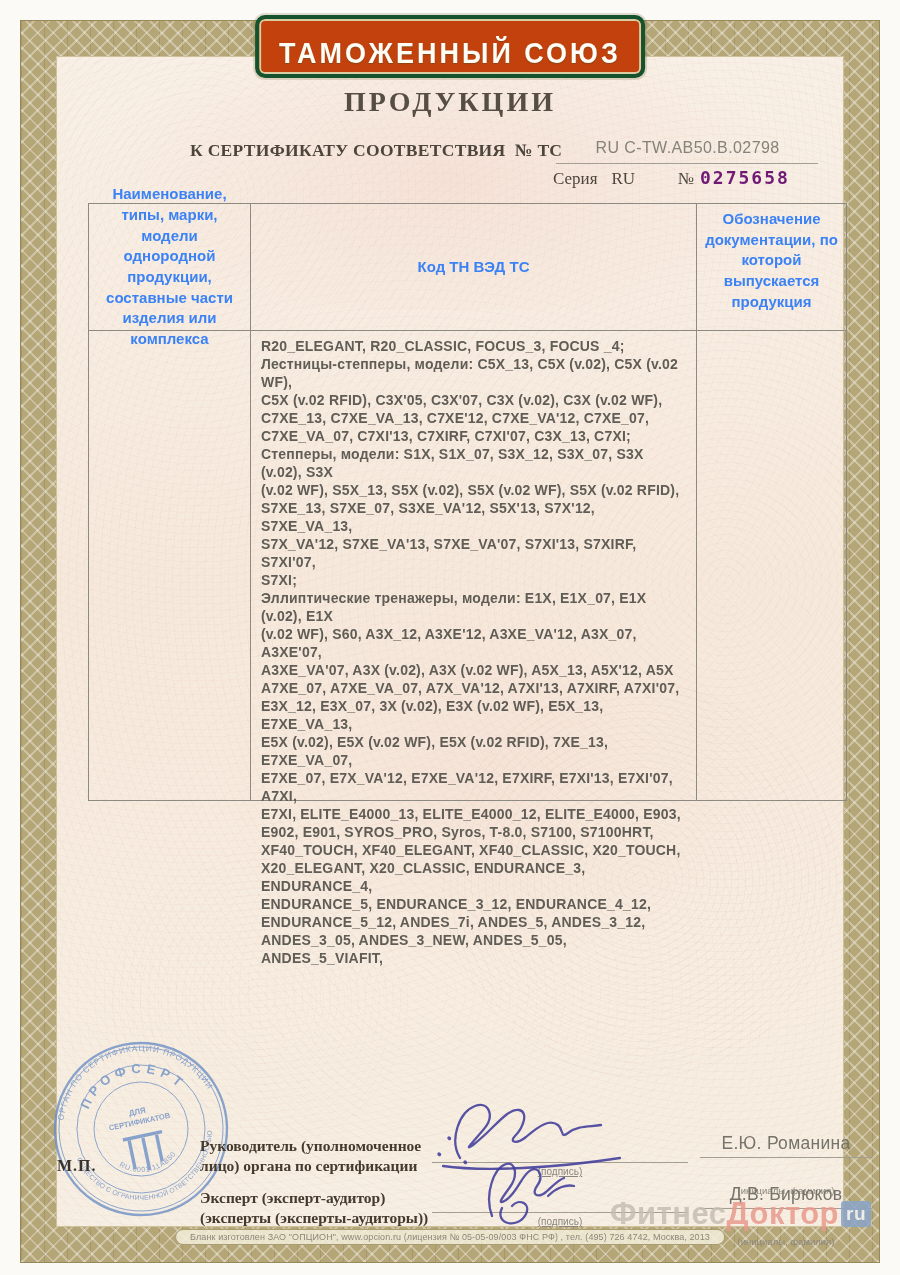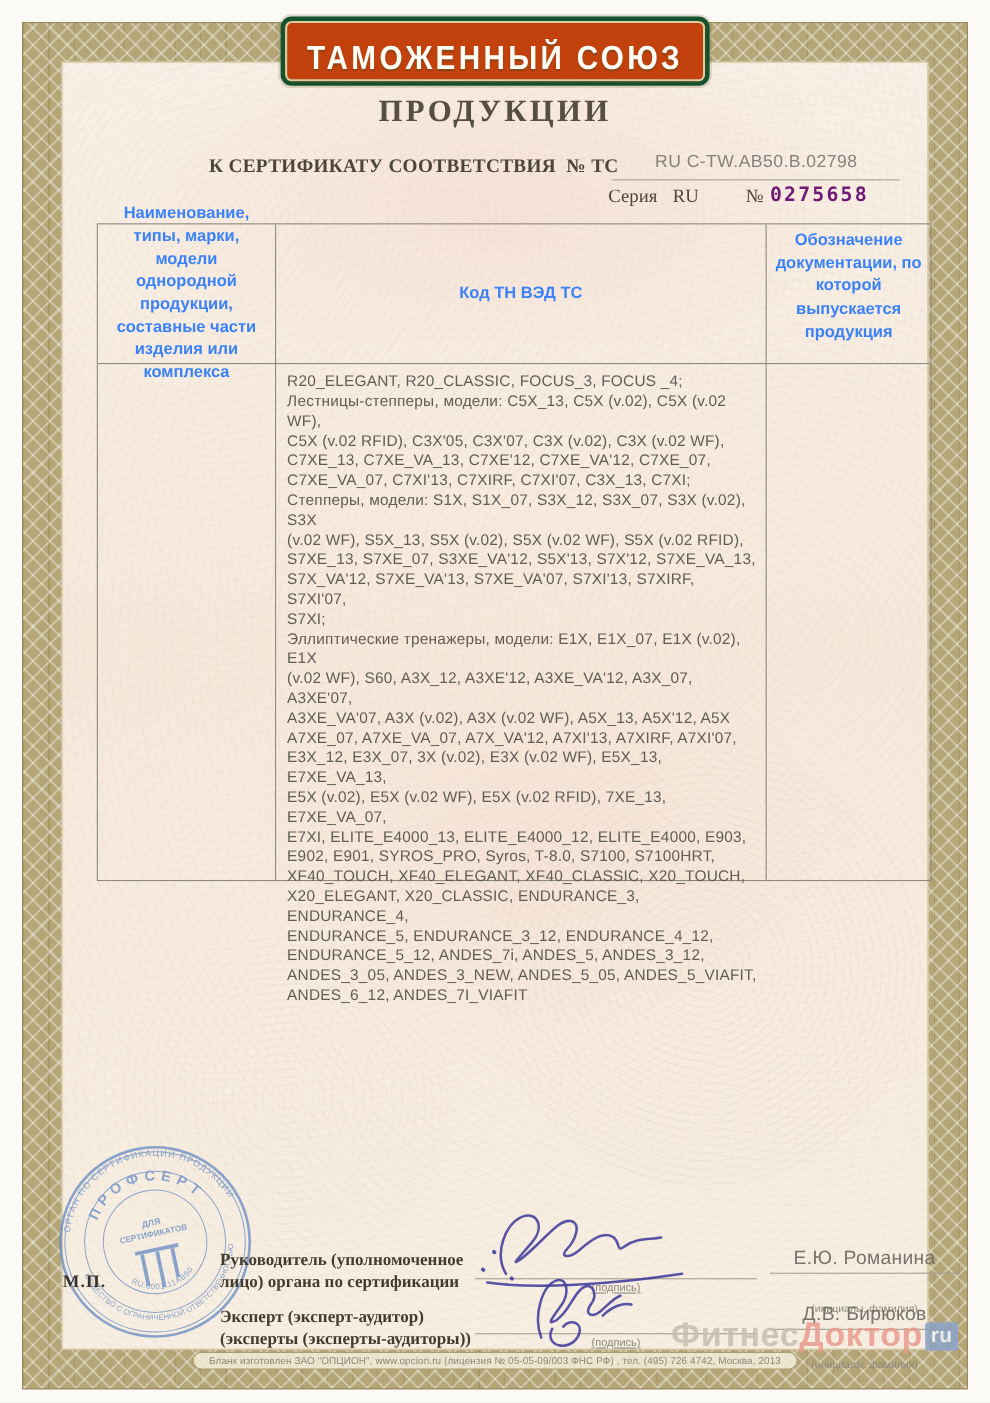--- a/index.html
+++ b/index.html
@@ -51,21 +51,21 @@
   .series-line .reg{margin-left:14px;}
   .numero{position:absolute;top:169px;left:678px;font-family:"Liberation Serif",serif;font-size:17px;color:#4d453a;}
   .serial{position:absolute;top:167px;left:700px;font-family:"DejaVu Sans Mono",monospace;
     font-weight:700;font-size:18px;letter-spacing:2px;color:#701a75;}
   
   .cert-table{position:absolute;left:88px;top:203px;width:757px;
     display:grid;grid-template-columns:162px 446px 1fr;grid-template-rows:127px 469px;
     border:1px solid #8d8a82;}
   .cell{border-right:1px solid #8d8a82;border-bottom:1px solid #8d8a82;box-sizing:border-box;}
   .cell:nth-child(3n){border-right:none;}
-  .cell.last-row{border-bottom:none;}
+  .cell.last-row{border-bottom:none;font-weight:bold;}
   .th{font-size:15px;font-weight:600;color:#3b82f6;text-align:center;line-height:1.38;}
   .th.c1{display:flex;align-items:center;justify-content:center;}
   .th.c2{display:flex;align-items:center;justify-content:center;padding:0 14px;}
   .th.c3{padding:5px 6px 0;}
   .td-lines{padding:6px 8px 0 10px;font-size:14px;line-height:18px;color:#605d56;letter-spacing:.2px;}
   
   .mp{position:absolute;left:57px;top:1157px;font-family:"Liberation Serif",serif;
     font-weight:700;font-size:16px;color:#3a332b;letter-spacing:1px;}
   .role{position:absolute;left:200px;width:238px;font-family:"Liberation Serif",serif;
     font-size:15.5px;line-height:1.3;color:#443a2d;font-weight:600;}
@@ -150,28 +150,28 @@
         <div>(v.02 WF), S5X_13, S5X (v.02), S5X (v.02 WF), S5X  (v.02 RFID),</div>
         <div>S7XE_13, S7XE_07, S3XE_VA'12, S5X'13, S7X'12, S7XE_VA_13,</div>
         <div>S7X_VA'12, S7XE_VA'13, S7XE_VA'07, S7XI'13, S7XIRF, S7XI'07,</div>
         <div>S7XI;</div>
         <div>Эллиптические тренажеры, модели: E1X, E1X_07, E1X (v.02), E1X</div>
         <div>(v.02 WF), S60, A3X_12, A3XE'12, A3XE_VA'12, A3X_07, A3XE'07,</div>
         <div>A3XE_VA'07, A3X (v.02), A3X (v.02 WF), A5X_13, A5X'12, A5X</div>
         <div>A7XE_07, A7XE_VA_07, A7X_VA'12, A7XI'13, A7XIRF, A7XI'07,</div>
         <div>E3X_12, E3X_07, 3X (v.02), E3X (v.02 WF), E5X_13, E7XE_VA_13,</div>
         <div>E5X (v.02), E5X (v.02 WF), E5X  (v.02 RFID), 7XE_13, E7XE_VA_07,</div>
+        <div>E7XE_07, E7X_VA'12, E7XE_VA'12, E7XIRF, E7XI'13, E7XI'07, A7XI,</div>
         <div>E7XI, ELITE_E4000_13, ELITE_E4000_12, ELITE_E4000, E903,</div>
         <div>E902, E901, SYROS_PRO, Syros, T-8.0, S7100, S7100HRT,</div>
         <div>XF40_TOUCH, XF40_ELEGANT, XF40_CLASSIC, X20_TOUCH,</div>
         <div>X20_ELEGANT, X20_CLASSIC, ENDURANCE_3, ENDURANCE_4,</div>
         <div>ENDURANCE_5, ENDURANCE_3_12, ENDURANCE_4_12,</div>
         <div>ENDURANCE_5_12, ANDES_7i, ANDES_5, ANDES_3_12,</div>
         <div>ANDES_3_05, ANDES_3_NEW, ANDES_5_05, ANDES_5_VIAFIT,</div>
-        <div>ANDES_6_12, ANDES_7I_VIAFIT</div>
       </div>
     <div class="cell last-row"></div>
   </div>
 
   <svg class="stamp" viewBox="0 0 210 210">
     <defs>
       <path id="arcOuterTop" d="M 27 105 A 78 78 0 0 1 183 105"></path>
       <path id="arcOuterBottom" d="M 34 105 A 71 71 0 0 0 176 105"></path>
       <path id="arcInnerTop" d="M 49 105 A 56 56 0 0 1 161 105"></path>
       <path id="arcInnerBottom" d="M 62 105 A 43 43 0 0 0 148 105"></path>

